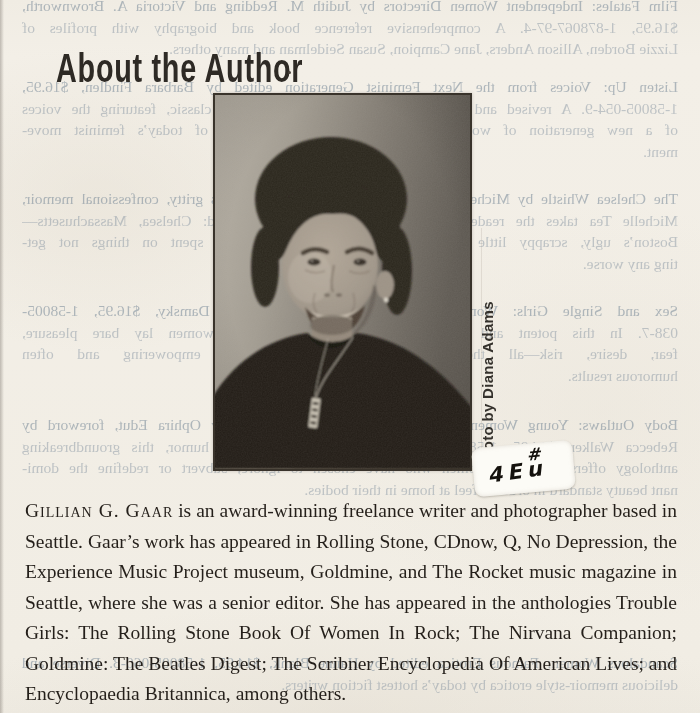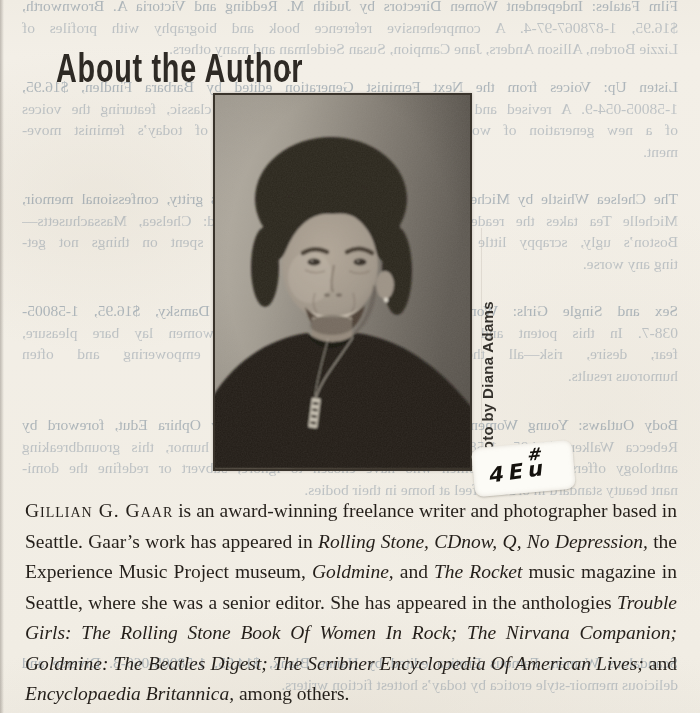--- a/index.html
+++ b/index.html
@@ -64,21 +64,21 @@
     position:absolute;top:15px;left:16px;font-family:"DejaVu Sans", sans-serif;
     font-size:21px;font-weight:700;letter-spacing:5px;color:#14110d;
     transform:skewX(-14deg) rotate(-3deg);
   }
   
   .bio{
     position:absolute;left:25px;top:496px;width:652px;margin:0;
     font-size:19.5px;line-height:30.5px;text-align:justify;color:#241f1a;
   }
   .bio .sc{font-variant:small-caps;letter-spacing:1px;margin-top:12px;}
-  .bio .it{font-style:italic;}
+  .bio .it{}
 </style>
 </head>
 <body>
 
 <div class="page">
 
   <div id="bleed-layer">
       <div class="bleed-block" style="top: -5px;">
         <div class="bleed-line just">Film Fatales: Independent Women Directors by Judith M. Redding and Victoria A. Brownworth,</div>
         <div class="bleed-line just">$16.95, 1-878067-97-4. A comprehensive reference book and biography with profiles of</div>

